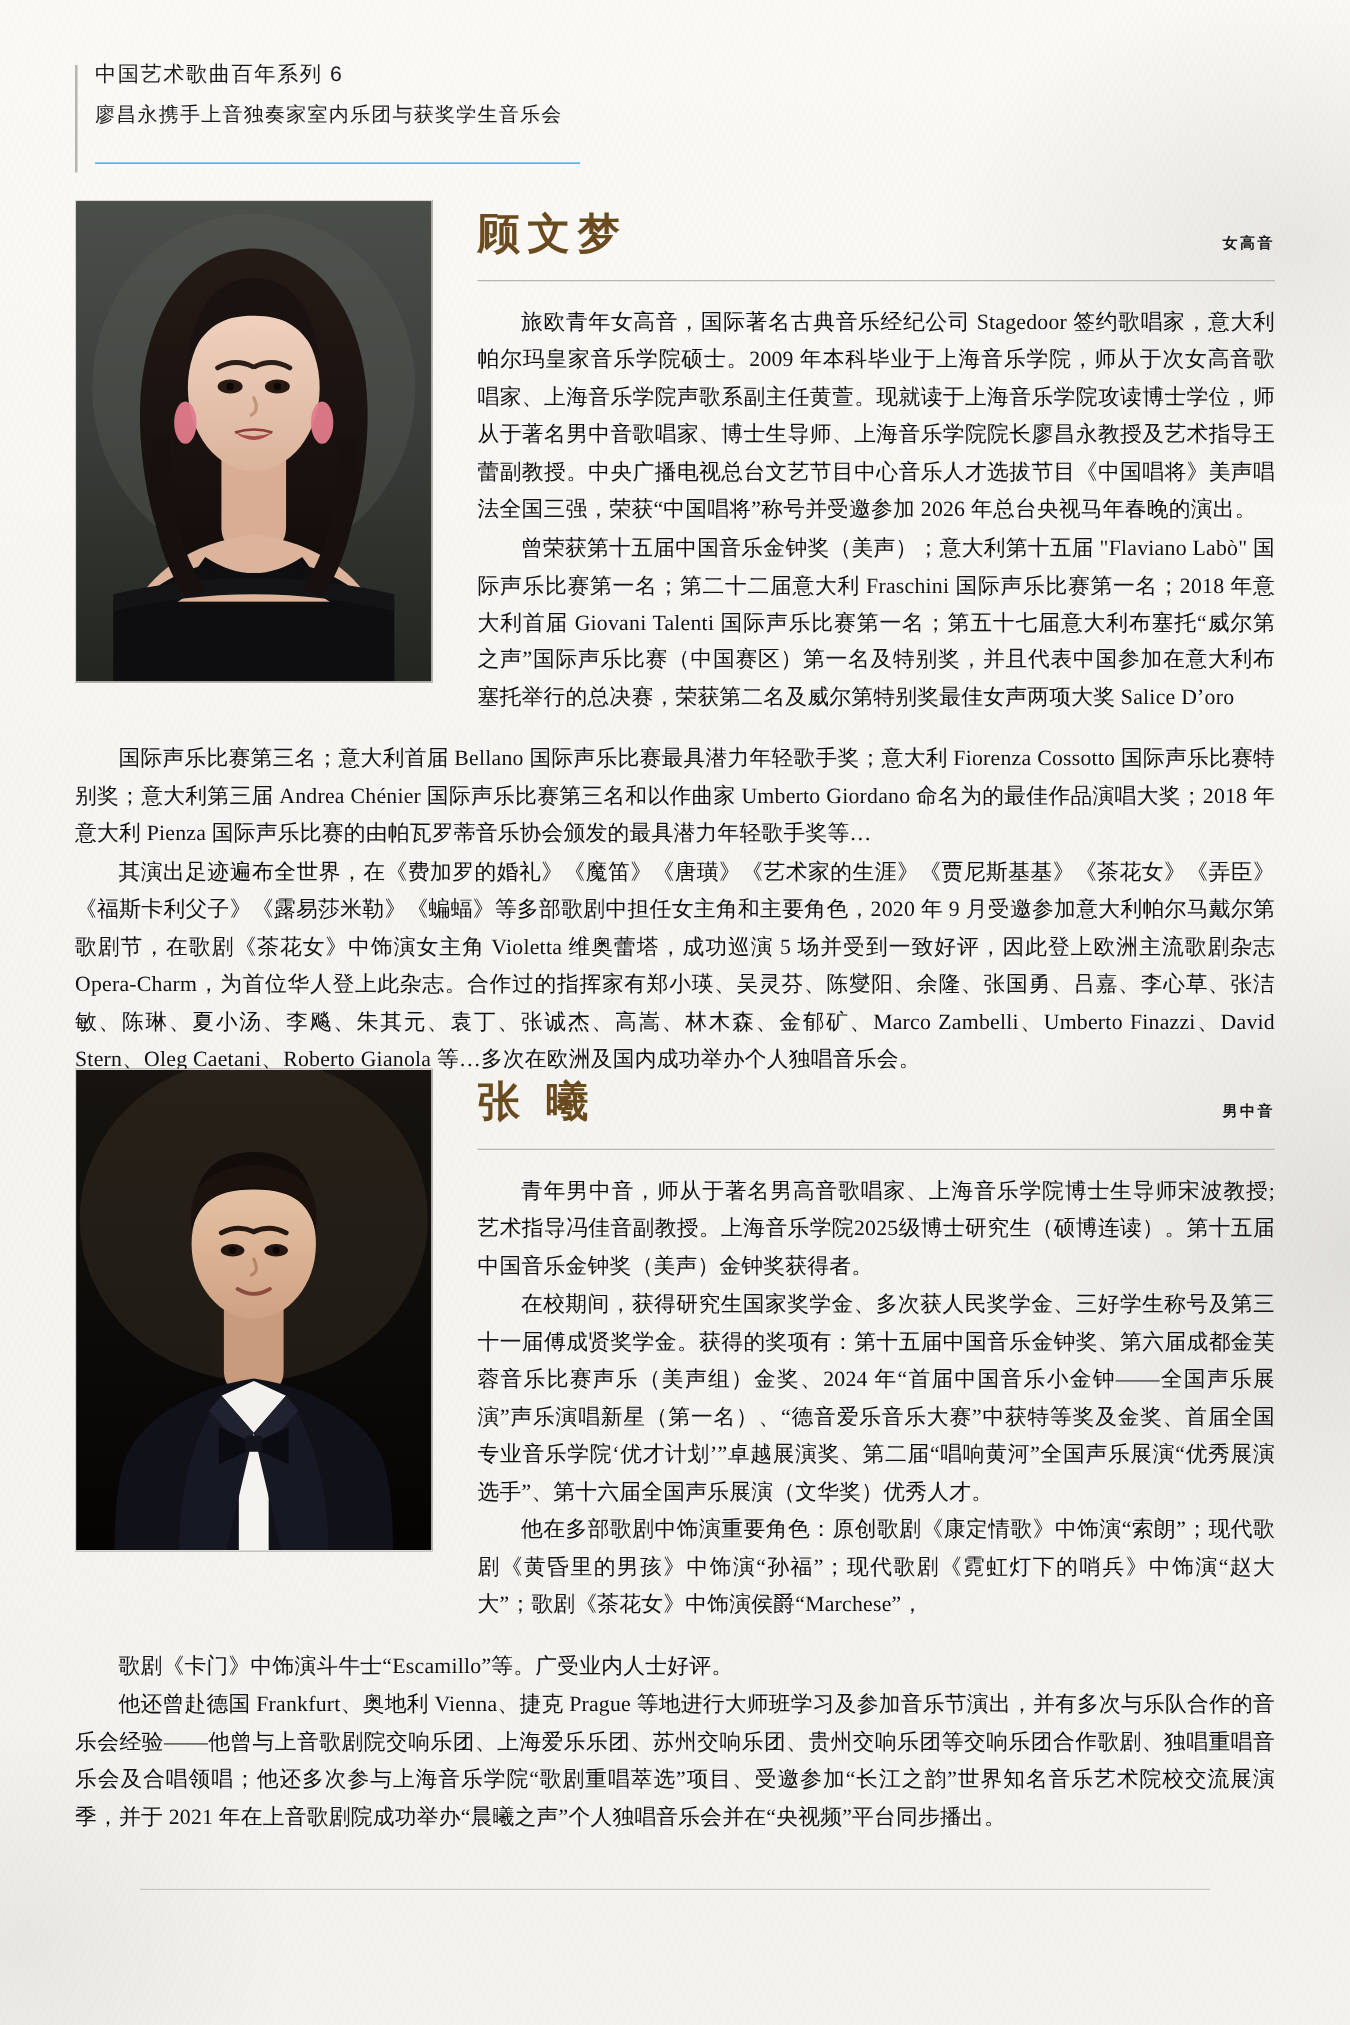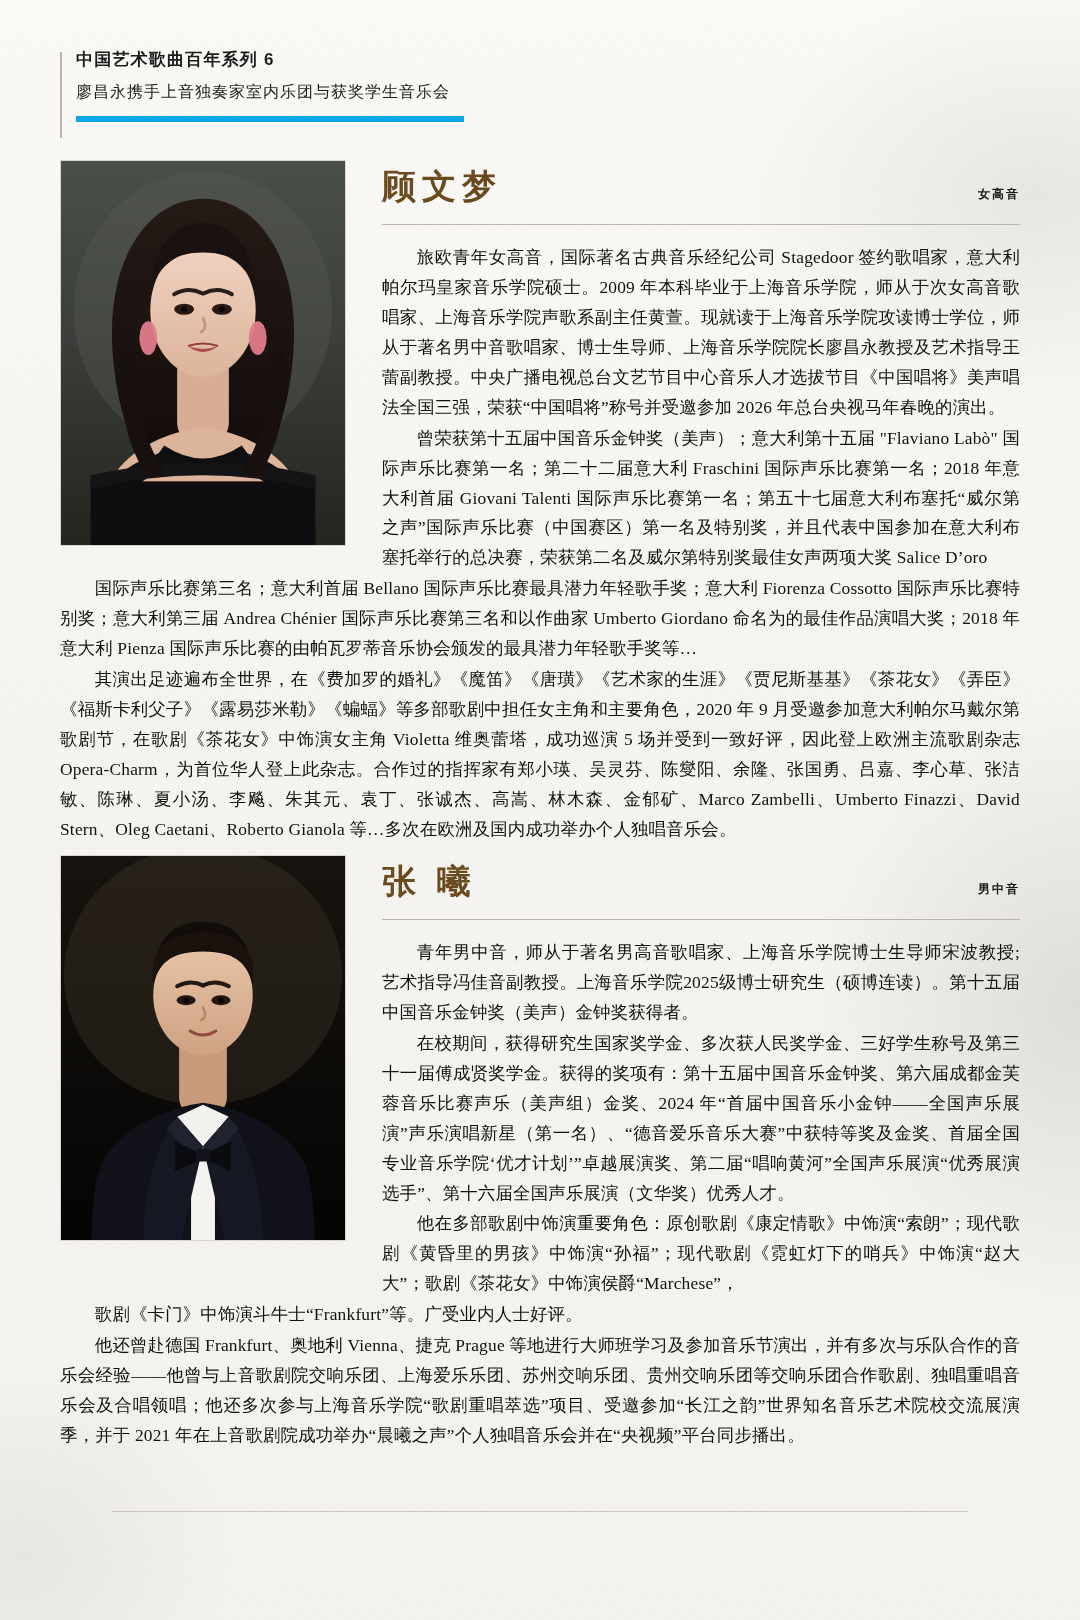--- a/index.html
+++ b/index.html
@@ -53,32 +53,32 @@
     position: absolute;
     left: 0;
     top: 4px;
     width: 2px;
     height: 86px;
     background: #b8b3ab;
   }
   .header-line1 {
     font-family: "Liberation Sans", sans-serif;
     font-size: 17px;
-    font-weight: bold;
+    font-weight: normal;
     letter-spacing: 1.2px;
     color: #1c1c1c;
     margin-bottom: 11px;
   }
   .header-line2 {
     font-family: "Liberation Sans", sans-serif;
     font-size: 16px;
     letter-spacing: 1px;
     color: #1c1c1c;
-    padding-bottom: 13px;
-    border-bottom: 6px solid #0ea5e9;
+    padding-bottom: 27px;
+    border-bottom: 1px solid #0ea5e9;
     display: inline-block;
     padding-right: 14px;
   }
 
   
   .bio {
     position: absolute;
     left: 60px;
     width: 960px;
   }
@@ -135,21 +135,21 @@
   .para {
     font-size: 17.4px;
     line-height: 1.72;
     text-align: justify;
     text-justify: inter-ideograph;
     text-indent: 2em;
     margin: 0 0 1px 0;
     color: #111;
     letter-spacing: 0.2px;
   }
-  .bio-rest { margin-top: 0; }
+  .bio-rest { margin-top: 18px; }
   .bio-rest .para { }
 
   
   .footer-rule {
     position: absolute;
     left: 112px;
     right: 112px;
     bottom: 108px;
     height: 1px;
     background: #cbc6be;
@@ -296,19 +296,19 @@
           <div class="performer-name">张 曦</div>
           <div class="voice-type">男中音</div>
         </div>
         <div class="name-underline"></div>
         <p class="para">青年男中音，师从于著名男高音歌唱家、上海音乐学院博士生导师宋波教授; 艺术指导冯佳音副教授。上海音乐学院2025级博士研究生（硕博连读）。第十五届中国音乐金钟奖（美声）金钟奖获得者。</p>
         <p class="para">在校期间，获得研究生国家奖学金、多次获人民奖学金、三好学生称号及第三十一届傅成贤奖学金。获得的奖项有：第十五届中国音乐金钟奖、第六届成都金芙蓉音乐比赛声乐（美声组）金奖、2024 年“首届中国音乐小金钟——全国声乐展演”声乐演唱新星（第一名）、“德音爱乐音乐大赛”中获特等奖及金奖、首届全国专业音乐学院‘优才计划’”卓越展演奖、第二届“唱响黄河”全国声乐展演“优秀展演选手”、第十六届全国声乐展演（文华奖）优秀人才。</p>
         <p class="para">他在多部歌剧中饰演重要角色：原创歌剧《康定情歌》中饰演“索朗”；现代歌剧《黄昏里的男孩》中饰演“孙福”；现代歌剧《霓虹灯下的哨兵》中饰演“赵大大”；歌剧《茶花女》中饰演侯爵“Marchese”，</p>
       </div>
     </div>
     <div class="bio-rest">
-      <p class="para">歌剧《卡门》中饰演斗牛士“Frankfurt”等。广受业内人士好评。</p>
+      <p class="para">歌剧《卡门》中饰演斗牛士“Escamillo”等。广受业内人士好评。</p>
       <p class="para">他还曾赴德国 Frankfurt、奥地利 Vienna、捷克 Prague 等地进行大师班学习及参加音乐节演出，并有多次与乐队合作的音乐会经验——他曾与上音歌剧院交响乐团、上海爱乐乐团、苏州交响乐团、贵州交响乐团等交响乐团合作歌剧、独唱重唱音乐会及合唱领唱；他还多次参与上海音乐学院“歌剧重唱萃选”项目、受邀参加“长江之韵”世界知名音乐艺术院校交流展演季，并于 2021 年在上音歌剧院成功举办“晨曦之声”个人独唱音乐会并在“央视频”平台同步播出。</p>
     </div>
   </section>
 
   <div class="footer-rule"></div>
 </div>
 
 </body></html>

